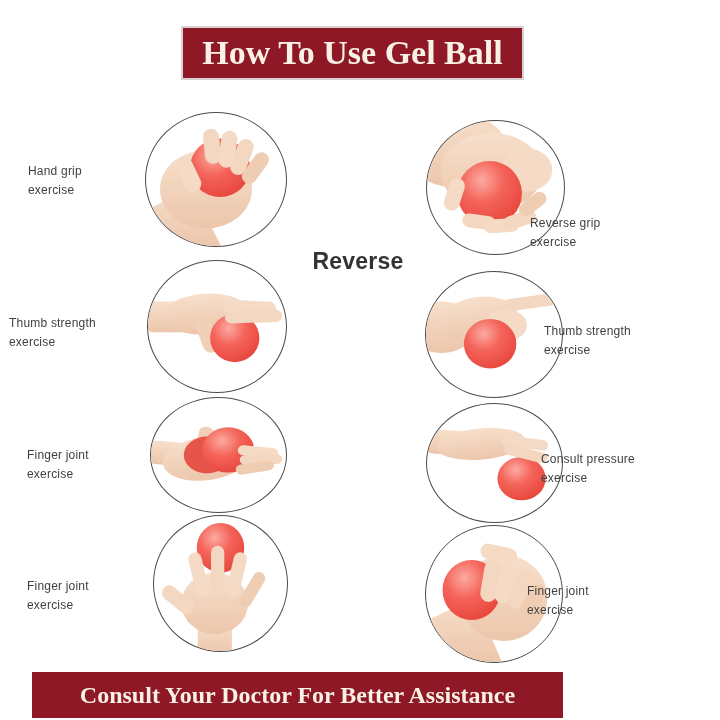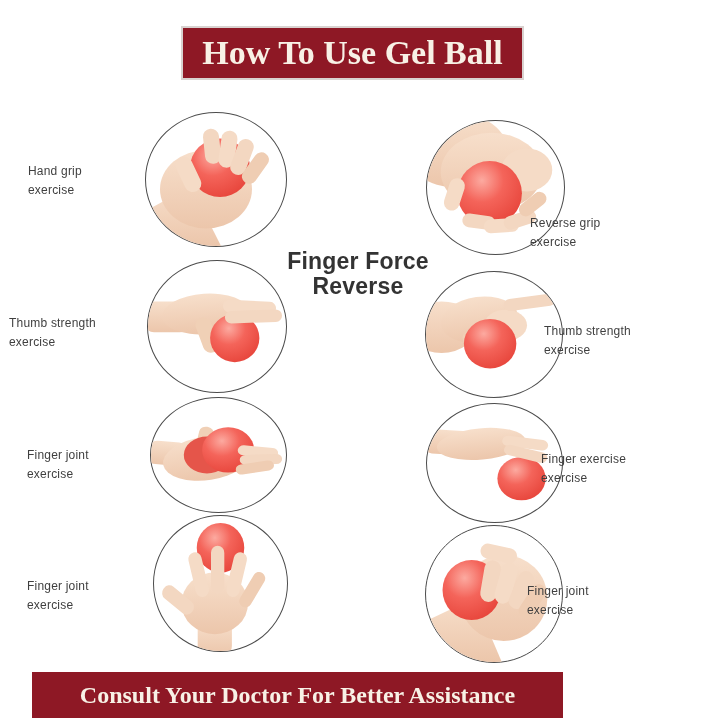--- a/index.html
+++ b/index.html
@@ -65,21 +65,20 @@
         <stop offset="100%" stop-color="#ecc6ab"></stop>
       </linearGradient>
     </defs>
   </svg>
 
   <div class="banner top">
     <span>How To Use Gel Ball</span>
   </div>
 
   <div class="caption">
-    <span>Finger Force</span>
     <span>Reverse</span>
   </div>
 
   <figure class="circle c1l">
     <svg viewBox="0 0 140 136" preserveAspectRatio="none">
       <path d="M0,100 L45,75 L75,136 L0,136 Z" fill="url(#skinGrad)"></path>
       <ellipse cx="60" cy="78" rx="46" ry="40" fill="url(#skinGrad)"></ellipse>
       <circle cx="74" cy="56" r="30" fill="url(#ballGrad)"></circle>
       <rect x="58" y="16" width="16" height="36" rx="8" fill="#f3d7c1" transform="rotate(-6 66 34)"></rect>
       <rect x="74" y="18" width="16" height="38" rx="8" fill="#f5dbc6" transform="rotate(8 82 37)"></rect>
@@ -161,21 +160,21 @@
   <figure class="circle c3r">
     <svg viewBox="0 0 140 136" preserveAspectRatio="none">
       <rect x="-4" y="30" width="50" height="28" rx="10" fill="url(#skinGrad)" transform="rotate(4 21 44)"></rect>
       <ellipse cx="56" cy="46" rx="46" ry="18" fill="url(#skinGrad)" transform="rotate(-6 56 46)"></ellipse>
       <circle cx="98" cy="86" r="25" fill="url(#ballGrad)"></circle>
       <rect x="78" y="36" width="48" height="12" rx="6" fill="#f5dbc6" transform="rotate(8 80 42)"></rect>
       <rect x="80" y="46" width="46" height="12" rx="6" fill="#f3d7c1" transform="rotate(15 82 52)"></rect>
     </svg>
   </figure>
   <div class="label lab3r">
-    <span>Finger exercise</span>
+    <span>Consult pressure</span>
     <span>exercise</span>
   </div>
 
   <figure class="circle c4l">
     <svg viewBox="0 0 140 136" preserveAspectRatio="none">
       <rect x="46" y="106" width="36" height="34" rx="9" fill="url(#skinGrad)"></rect>
       <ellipse cx="64" cy="88" rx="35" ry="31" fill="url(#skinGrad)"></ellipse>
       <circle cx="70" cy="32" r="25" fill="url(#ballGrad)"></circle>
       <rect x="18" y="66" width="15" height="38" rx="7" fill="#f3d7c1" transform="rotate(-52 25 85)"></rect>
       <rect x="40" y="36" width="14" height="46" rx="7" fill="#f5dbc6" transform="rotate(-14 47 59)"></rect>

